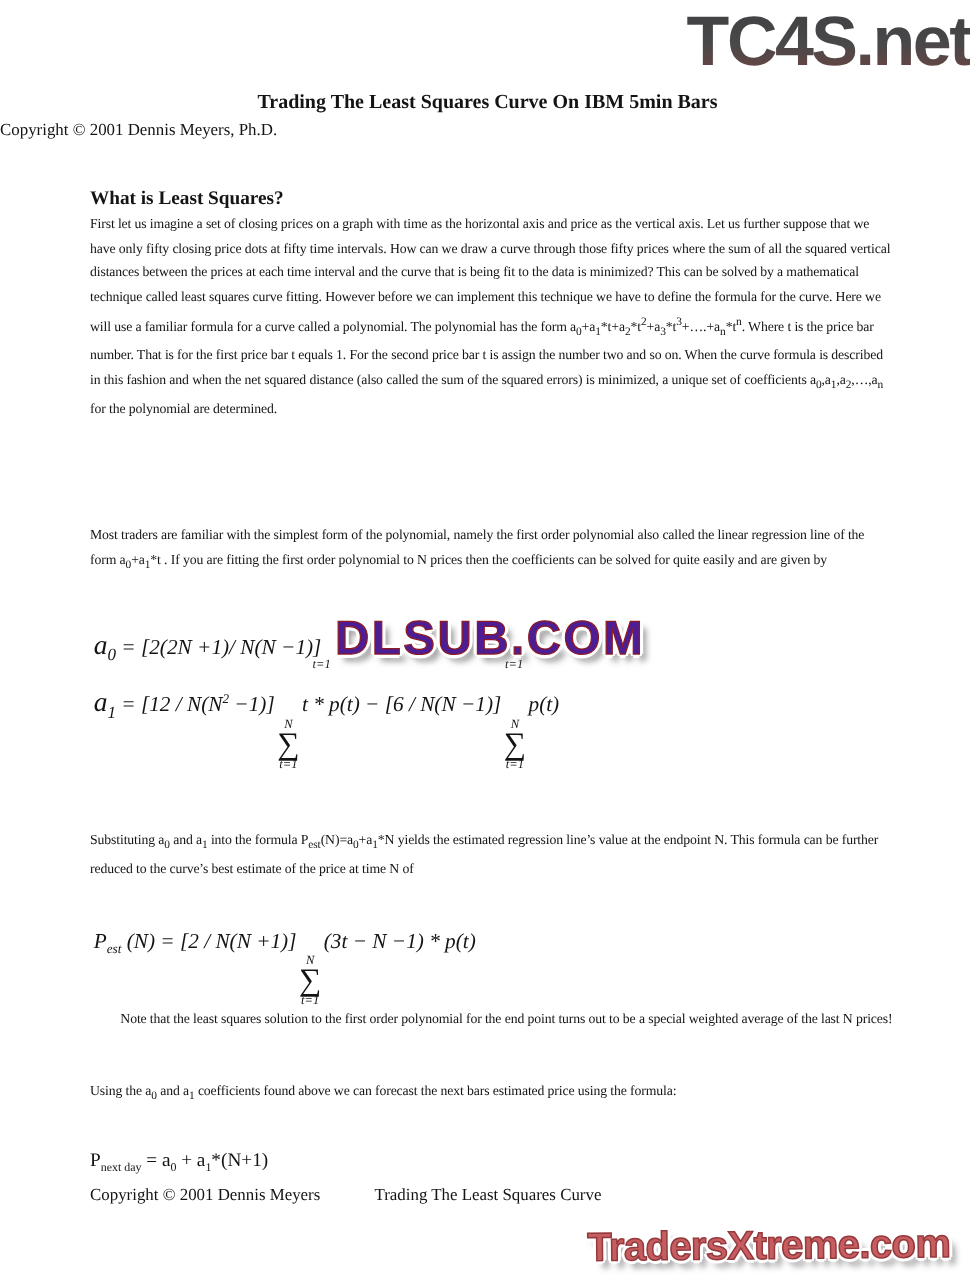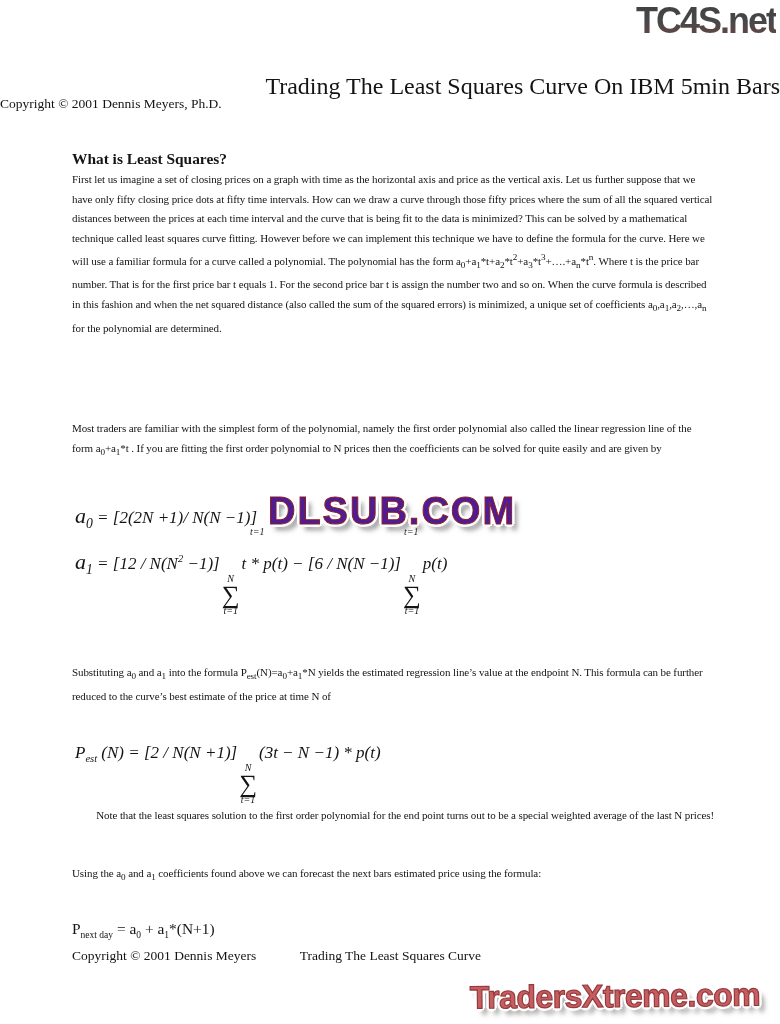--- a/index.html
+++ b/index.html
@@ -6,32 +6,32 @@
   .page {
     position:relative; width:780px; height:1024px; margin:0 auto;
     background:#ffffff; overflow:hidden;
     font-family:"Liberation Serif", serif; color:#141414;
   }
 
   
   .tc4s {
     position:absolute; top:0px; right:4px;
     font-family:"Liberation Sans", sans-serif; font-weight:bold;
-    font-size:36px; letter-spacing:-2px; color:#4a4a4c;
+    font-size:56px; letter-spacing:-2px; color:#4a4a4c;
   }
   @supports ((-webkit-background-clip: text) or (background-clip: text)) {
     .tc4s {
       background:linear-gradient(180deg,#3f3f41 0%,#48484a 52%,#684543 88%,#7a4b46 100%);
       -webkit-background-clip:text; background-clip:text; color:transparent;
     }
   }
 
   
-  .title { position:absolute; top:73px; left:0; width:100%; text-align:right;
-           font-weight:normal; font-size:24px; }
+  .title { position:absolute; top:73px; left:0; width:100%; text-align:center;
+           font-weight:bold; font-size:16px; }
   .subtitle { position:absolute; top:96px; left:0; width:100%; 
               font-size:13.5px; }
 
   
   .heading { position:absolute; left:72px; top:150px; font-weight:bold; font-size:15.4px; }
   .para { position:absolute; left:72px; width:642px; font-size:11px; line-height:19.5px;
           letter-spacing:-0.1px; }
   .p1 { top:170px; }
   .p2 { top:419px; }
   .p3 { top:606px; }

